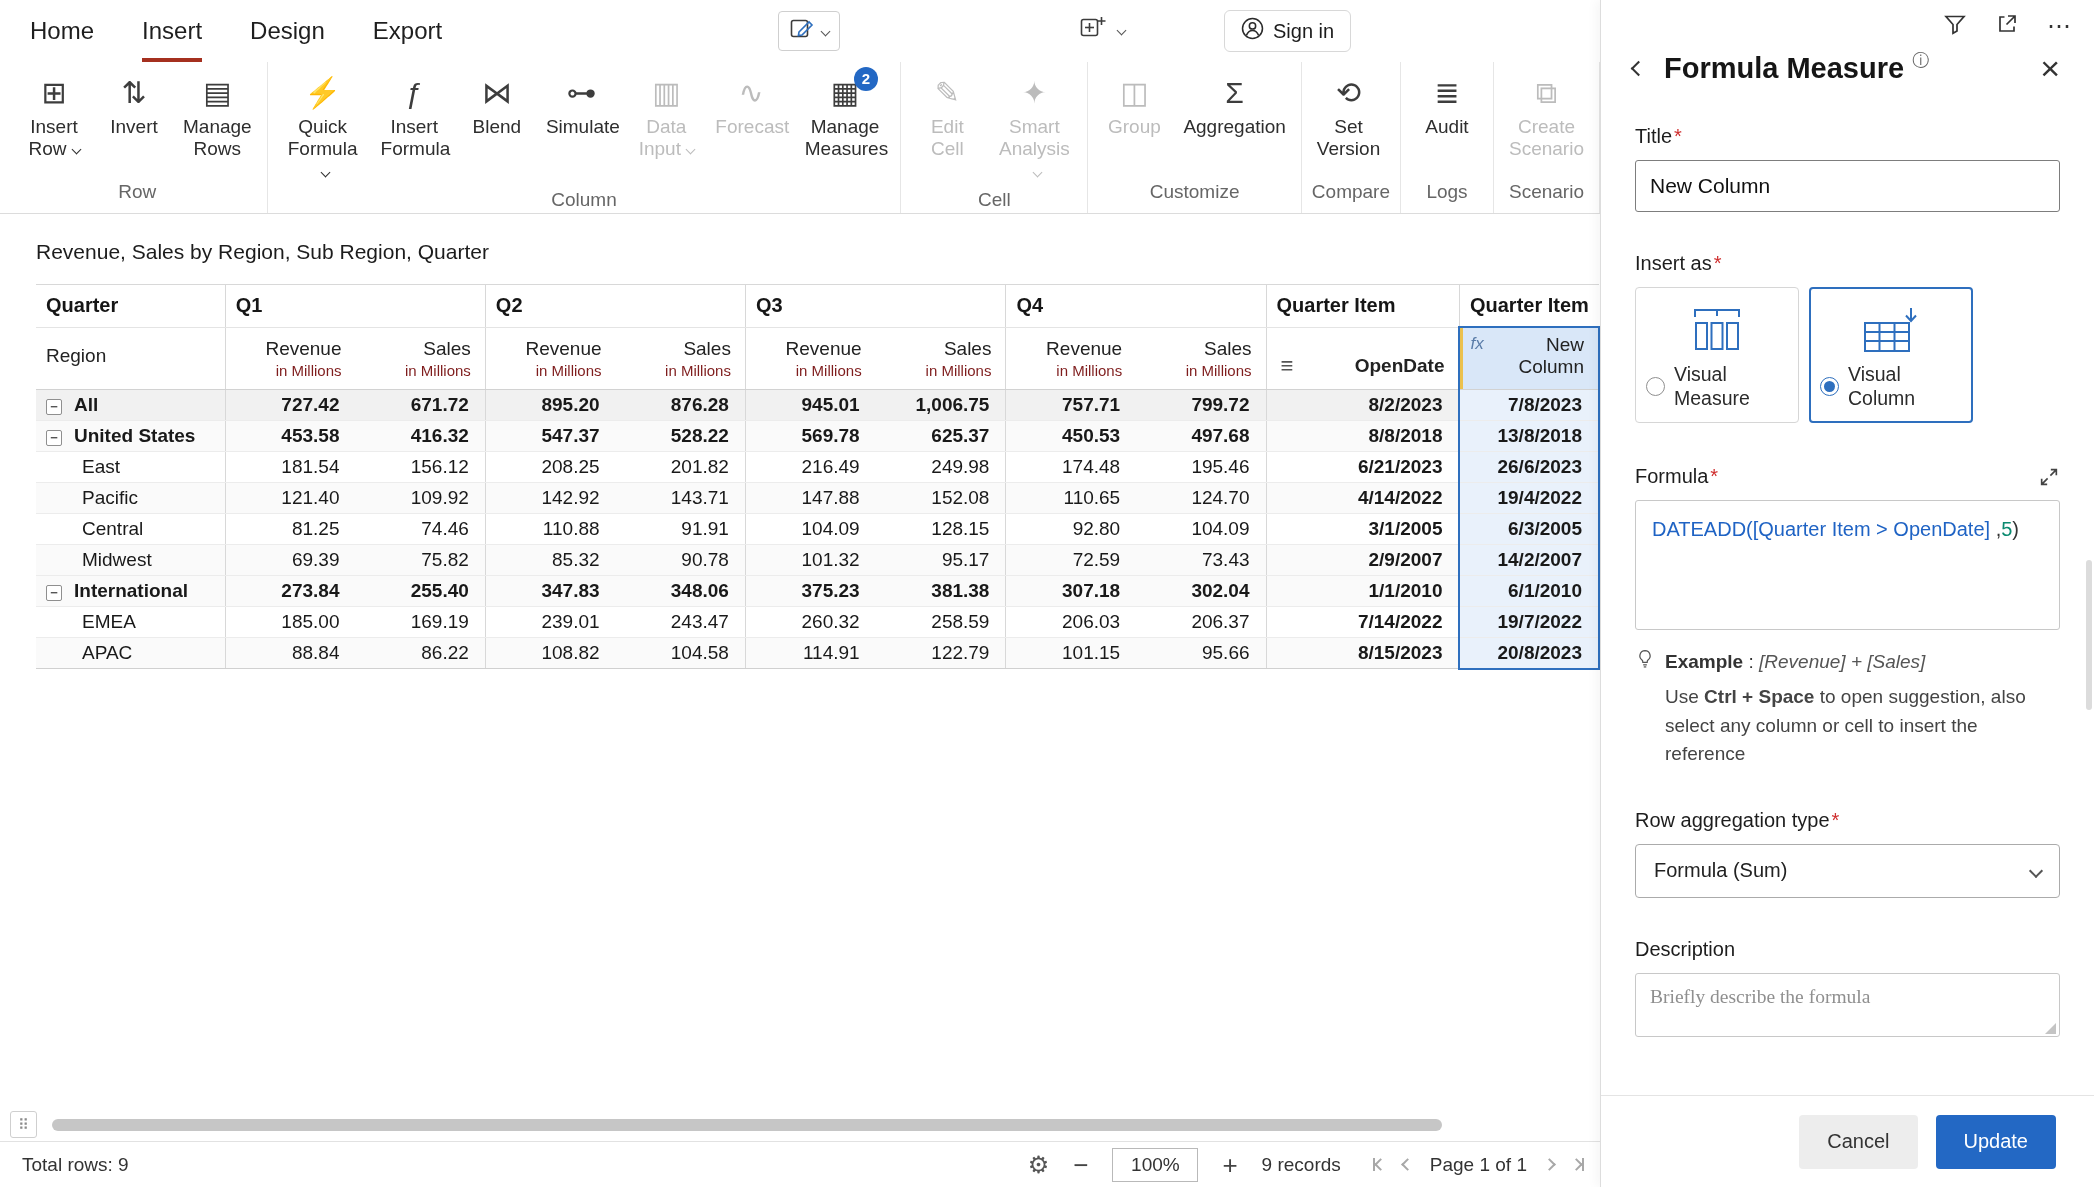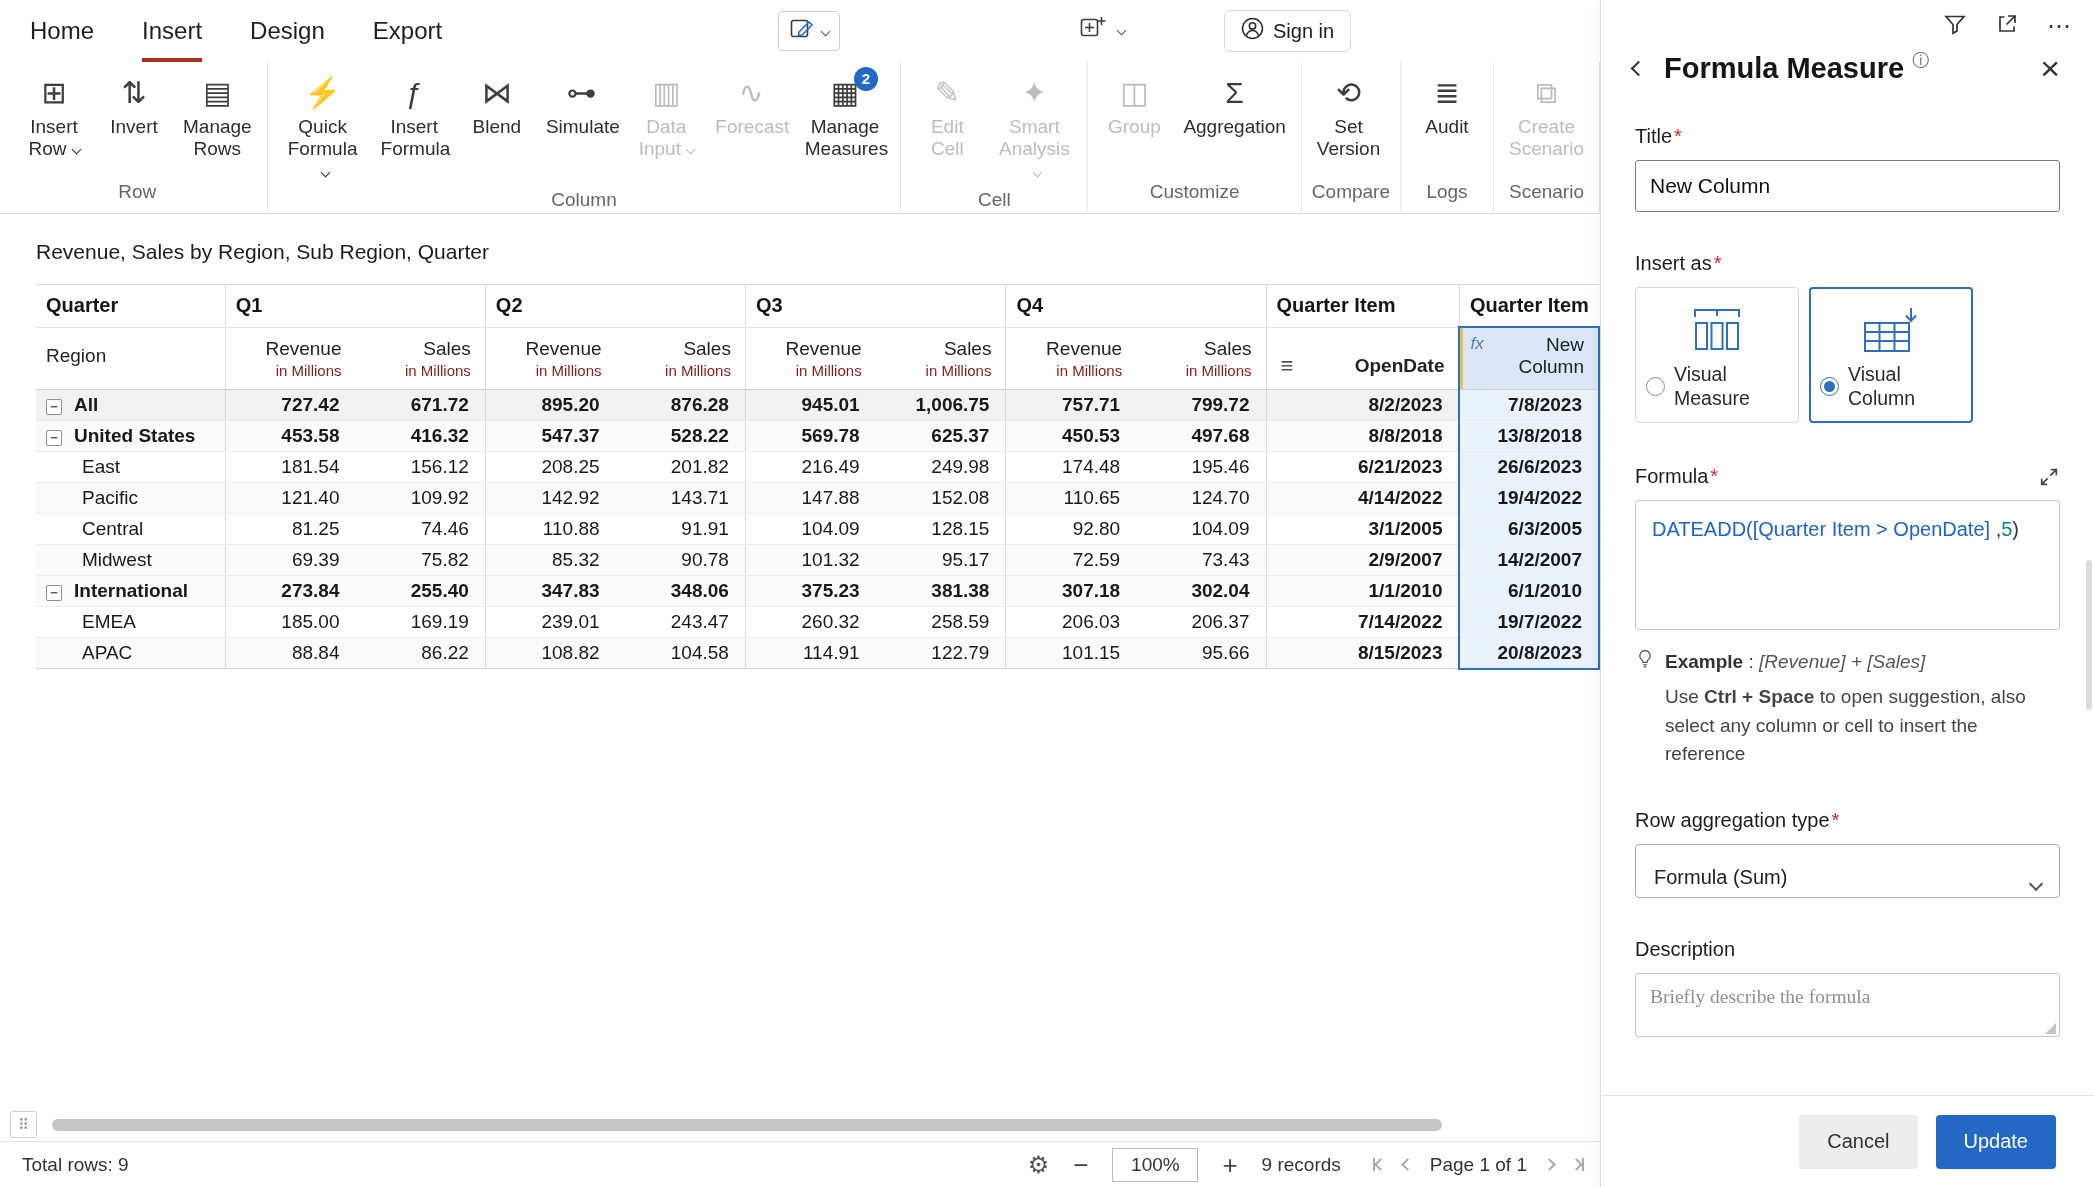--- a/index.html
+++ b/index.html
@@ -106,21 +106,21 @@
 .expand-formula{margin-left:auto;cursor:pointer;display:inline-flex}
 .formula-box{border:1px solid #c8c8c8;border-radius:3px;height:130px;padding:14px 16px;font-size:20px;line-height:1.45;cursor:text}
 .tk-fn,.tk-ref{color:#1f63c4}
 .tk-num{color:#0b8a70}
 .tk-op{color:#333}
 .example{display:flex;align-items:center;gap:10px;margin-top:18px;font-size:19px;color:#333}
 .ex-label{font-weight:bold}
 .ex-value{font-style:italic;color:#555}
 .hint{font-size:19px;color:#444;margin-top:8px;line-height:1.5;padding-left:30px}
 .hint b{font-weight:bold}
-.select{margin-top:2px;width:100%;height:54px;border:1px solid #ababab;border-radius:4px;display:flex;align-items:flex-end;padding:8px 18px;font-size:20px;color:#222;cursor:pointer}
+.select{margin-top:2px;width:100%;height:54px;border:1px solid #ababab;border-radius:4px;display:flex;align-items:center;padding:8px 18px;font-size:20px;color:#222;cursor:pointer}
 .select .chev{margin-left:auto;color:#555;width:10px;height:10px}
 .ta-wrap{position:relative}
 .textarea{width:100%;height:64px;border:1px solid #c8c8c8;border-radius:3px;padding:12px 14px;font-size:19.5px;font-family:Liberation Serif, serif;color:#111;resize:none;outline:none}
 .textarea::placeholder{color:#8f8f8f}
 .ta-corner{position:absolute;right:4px;bottom:7px;width:0;height:0;border-left:11px solid transparent;border-bottom:11px solid #c4c4c4;pointer-events:none}
 .pscroll{position:absolute;right:2px;top:560px;width:6px;height:150px;background:#dcdcdc;border-radius:3px;cursor:pointer}
 .panel-footer{border-top:1px solid #e4e4e4;height:92px;display:flex;align-items:center;justify-content:flex-end;gap:18px;padding:0 38px;flex:none}
 .btn{height:54px;border:none;border-radius:4px;font-size:20px;font-family:inherit;cursor:pointer;padding:0 28px}
 .btn.cancel{background:#ededed;color:#333}
 .btn.update{background:#2368c4;color:#fff}

